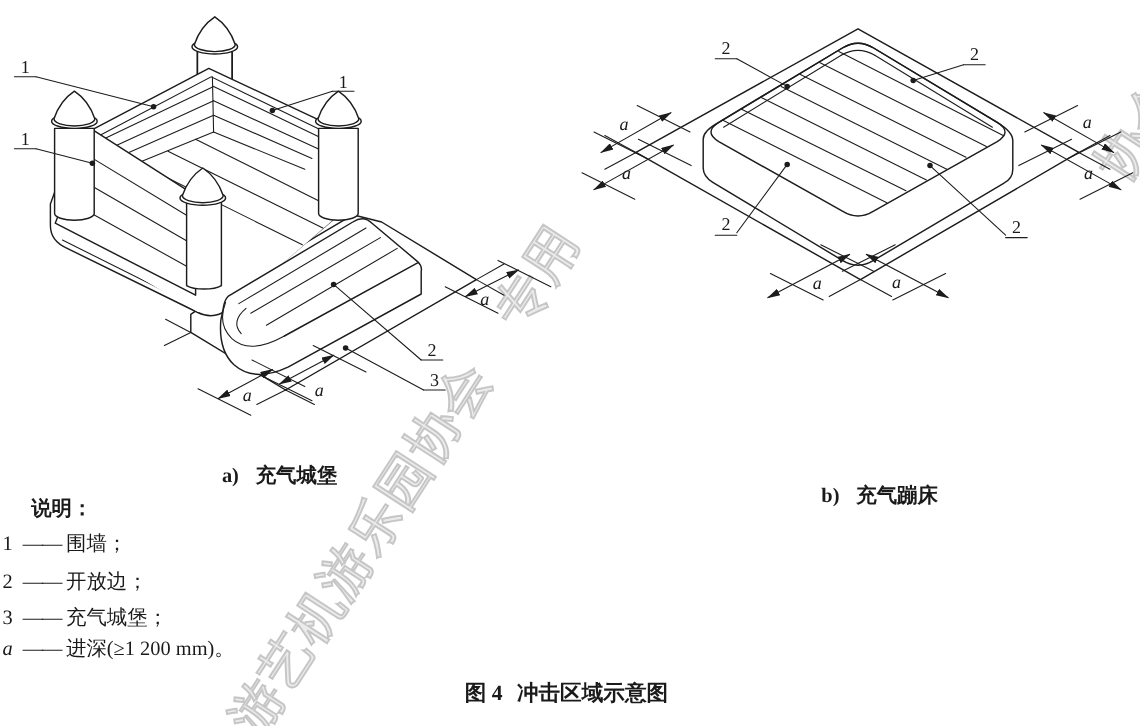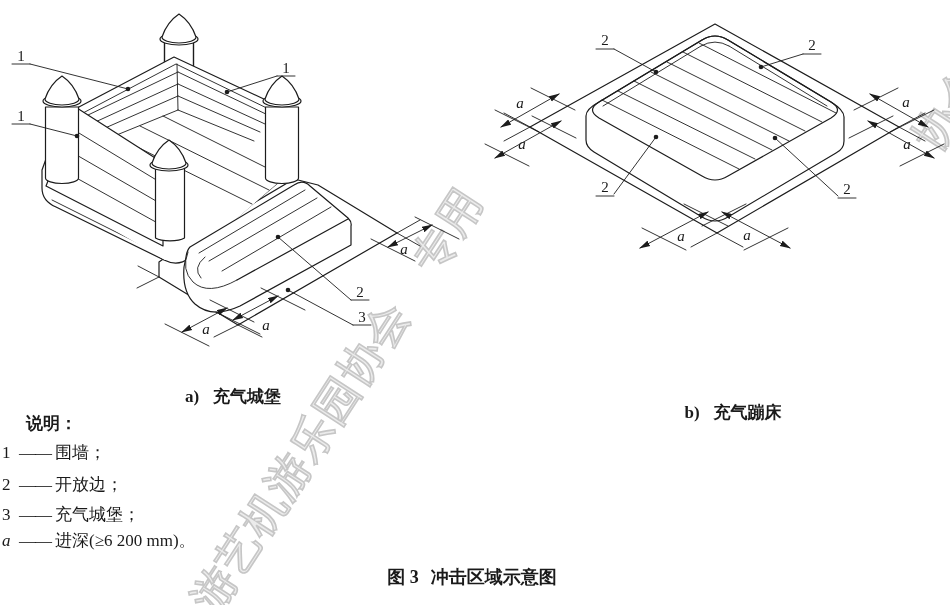--- a/index.html
+++ b/index.html
@@ -238,21 +238,21 @@
   </g>
 </svg>
 
 <div class="caption" style="left:133px;top:385px;width:200px;">
   <span>a)</span><span class="gap"></span><span>充气城堡</span>
 </div>
 <div class="caption" style="left:633px;top:401px;width:200px;">
   <span>b)</span><span class="gap"></span><span>充气蹦床</span>
 </div>
 <div class="main-caption" style="left:347px;top:565px;width:250px;">
-  <span>图 3</span><span class="gap"></span><span>冲击区域示意图</span>
+  <span>图 4</span><span class="gap"></span><span>冲击区域示意图</span>
 </div>
 
 <div class="legend">
   <div class="legend-heading">说明：</div>
   <div class="legend-row" style="top:31px;">
     <span class="legend-key">1</span>
       <span class="legend-dash">——</span>
       <span>围墙；</span>
   </div>
   <div class="legend-row" style="top:63px;">
@@ -261,15 +261,15 @@
       <span>开放边；</span>
   </div>
   <div class="legend-row" style="top:93px;">
     <span class="legend-key">3</span>
       <span class="legend-dash">——</span>
       <span>充气城堡；</span>
   </div>
   <div class="legend-row" style="top:119px;">
     <span class="legend-key it">a</span>
       <span class="legend-dash">——</span>
-      <span>进深(≥6 200 mm)。</span>
+      <span>进深(≥1 200 mm)。</span>
   </div>
 </div>
 
 </body></html>

